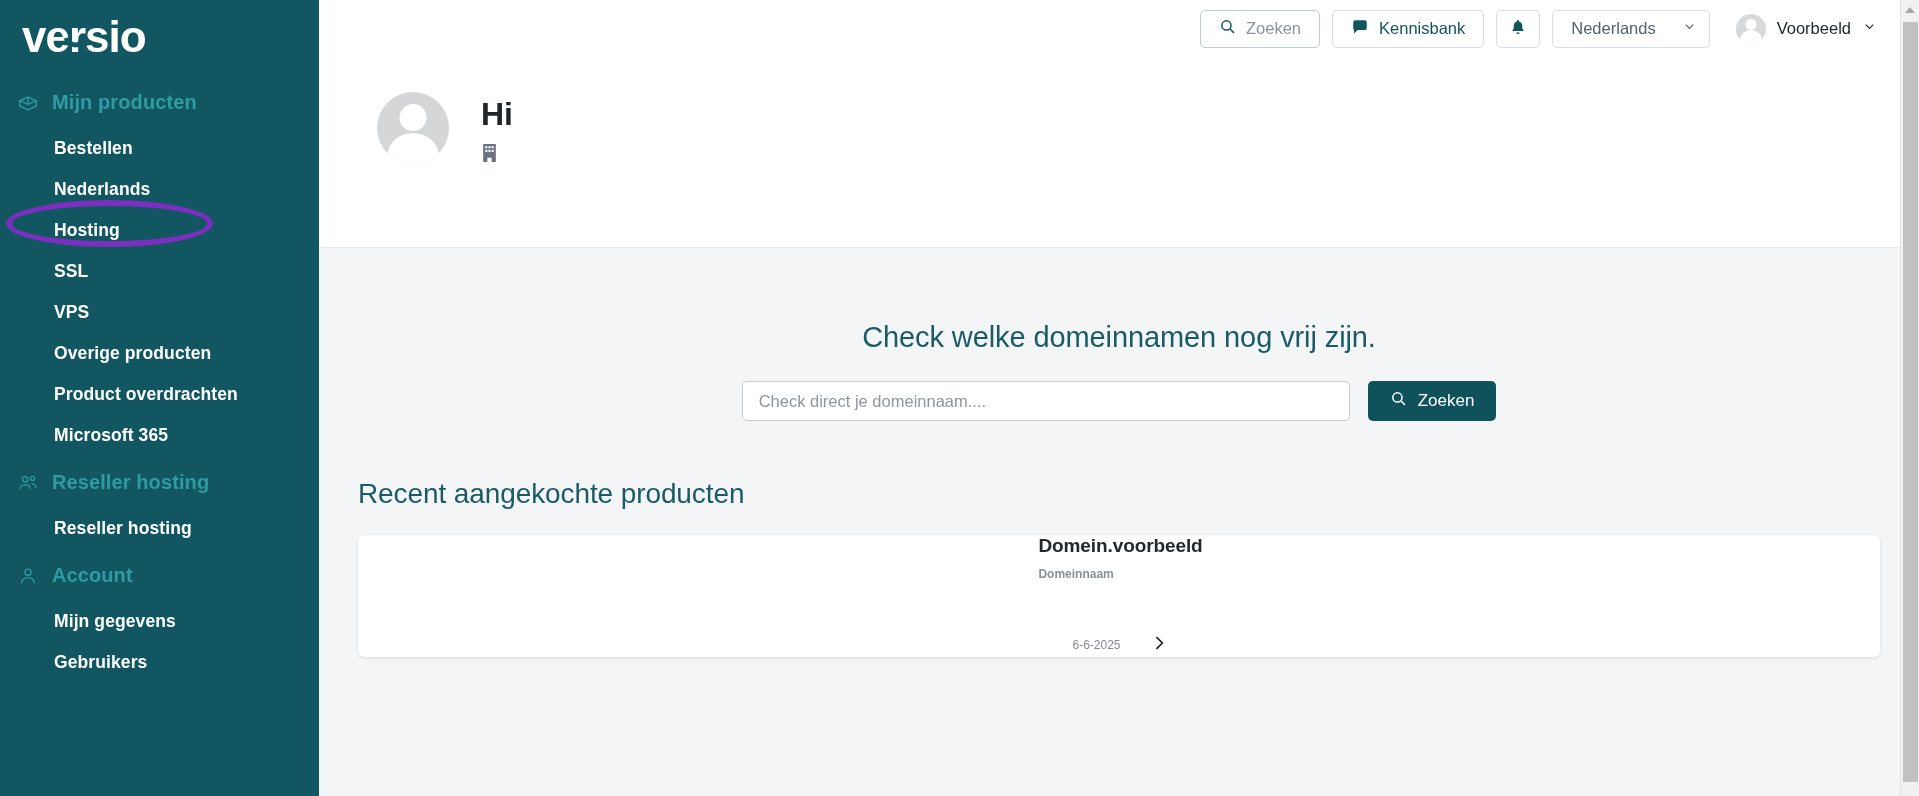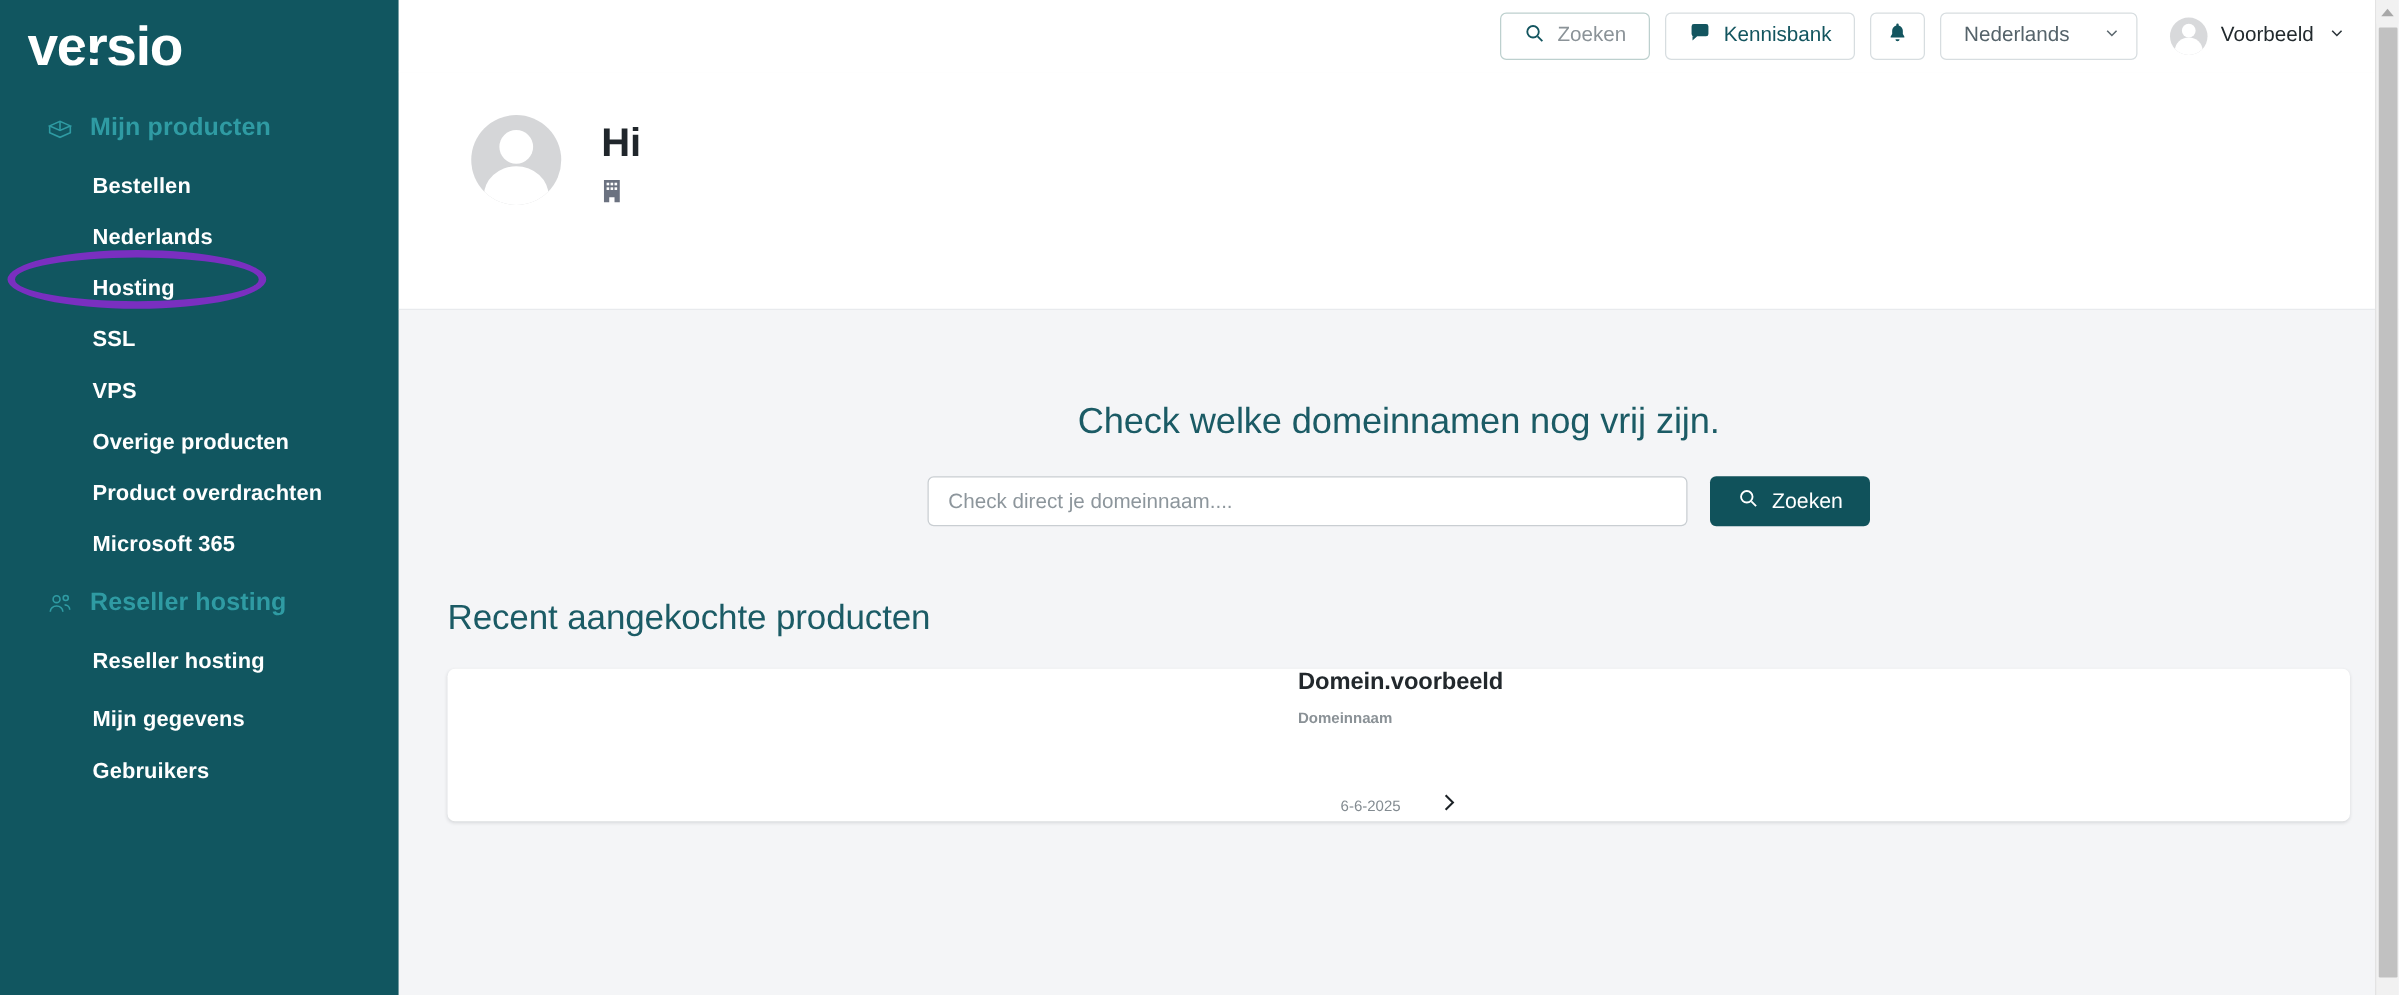--- a/index.html
+++ b/index.html
@@ -28,21 +28,21 @@
     overflow: hidden;
   }
   .logo-wrap {
     padding: 14px 0 0 22px;
     height: 78px;
     text-align: center;
   }
   .logo {
     display: block;
   }
-  .nav-group { margin-top: 6px; margin-left: 20px; }
+  .nav-group { margin-top: 6px; }
   .nav-group.first { margin-top: 4px; }
   .nav-head {
     display: flex;
     align-items: center;
     gap: 13px;
     padding: 9px 0 9px 17px;
     color: #2f9ba3;
     font-size: 20px;
     font-weight: bold;
     letter-spacing: .1px;
@@ -378,20 +378,29 @@
             <circle cx="17" cy="7" r="2.2"></circle>
             <path d="M16 13c2.6 0 4.5 1.8 4.5 4.3"></path>
           </svg>
         </span>
         <span>Reseller hosting</span>
       </div>
       <a class="nav-item spacer-top" href="#">Reseller hosting</a>
     </div>
 
     <div class="nav-group">
+      <div class="nav-head">
+        <span class="ico">
+          <svg width="22" height="22" viewBox="0 0 24 24" fill="none" stroke="#2f9ba3" stroke-width="1.4">
+            <circle cx="12" cy="8" r="3.4"></circle>
+            <path d="M5 20c0-3.6 3.1-6.2 7-6.2s7 2.6 7 6.2"></path>
+          </svg>
+        </span>
+        <span>Account</span>
+      </div>
       <a class="nav-item spacer-top" href="#">Mijn gegevens</a>
       <a class="nav-item" href="#">Gebruikers</a>
     </div>
 
     <div class="annot-ellipse"></div>
   </aside>
 
   <section class="main">
 
     <header class="topbar">

